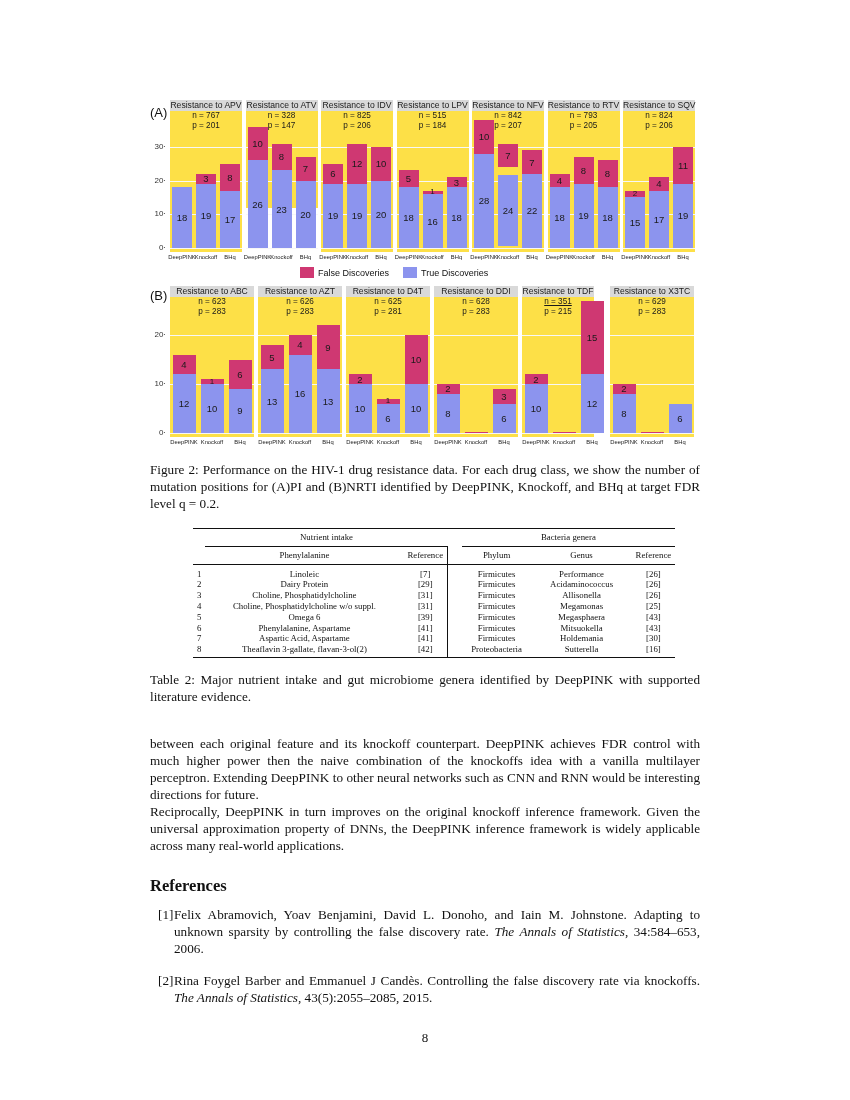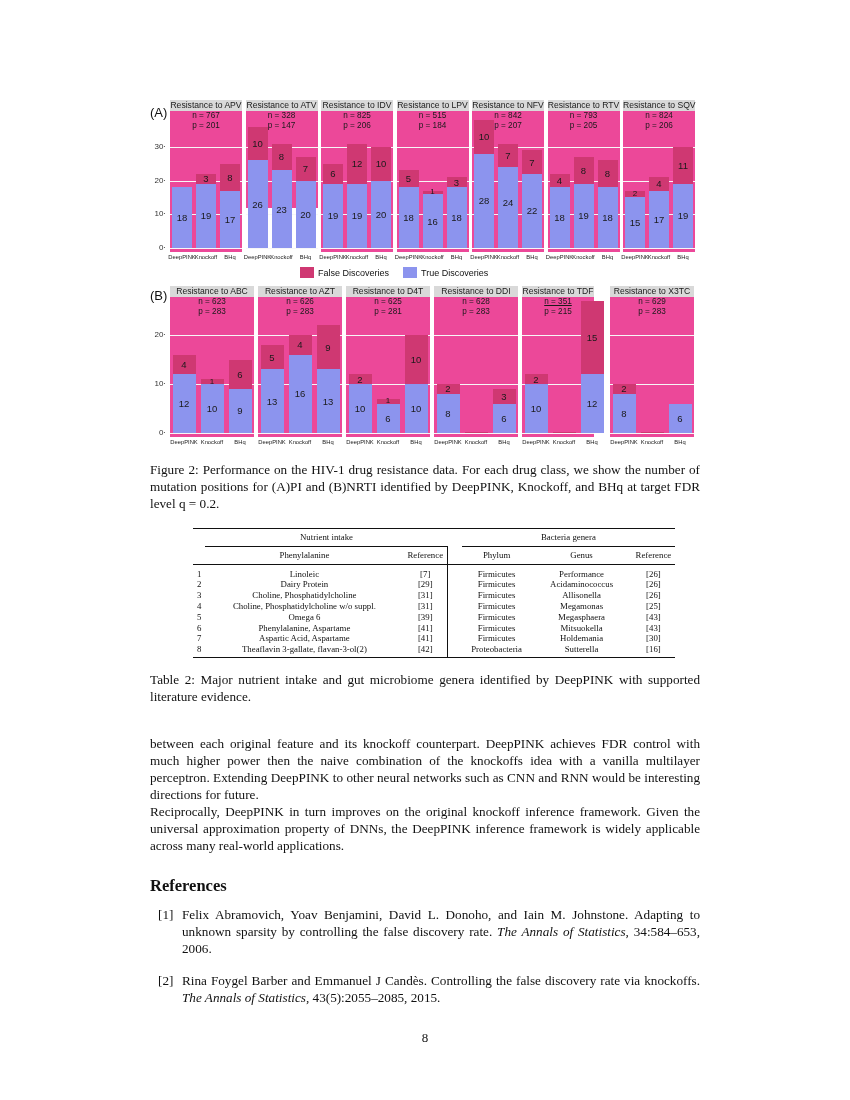--- a/index.html
+++ b/index.html
@@ -1,38 +1,38 @@
 <!DOCTYPE html>
 <html><head>
 <meta charset="utf-8">
 <style>
   html, body { margin:0; padding:0; background:#ffffff; }
   body { width:850px; height:1100px; position:relative; overflow:hidden; font-family:"Liberation Serif", serif; color:#111; }
   .fig { position:absolute; left:145px; top:95px; width:560px; height:355px; }
-  .panel { position:absolute; background:#ec4899; }
+  .panel { position:absolute; background:#fde047; }
   .strip { position:absolute; left:0; right:0; top:0; height:11px; background:#d9d9d9; font-family:"Liberation Sans", sans-serif; font-size:8.6px; text-align:center; line-height:11px; color:#1a1a1a; white-space:nowrap; }
   .np { position:absolute; left:0; right:0; font-family:"Liberation Sans", sans-serif; font-size:8.2px; text-align:center; color:#1a1a1a; line-height:10px; }
   .gridline { position:absolute; left:0; right:0; height:1px; background:#f7f7f7; }
   .bar { position:absolute; }
   .seg { position:absolute; left:0; right:0; display:flex; align-items:center; justify-content:center; font-family:"Liberation Sans", sans-serif; font-size:9.5px; color:#1a1a1a; }
   .seg.tp { background:#8c94ee; }
   .seg.fp { background:#cf3872; }
   .xl { position:absolute; font-family:"Liberation Sans", sans-serif; font-size:5.8px; color:#222; white-space:nowrap; transform:translateX(-50%); }
   .yl { position:absolute; font-family:"Liberation Sans", sans-serif; font-size:8px; color:#333; text-align:right; width:20px; }
   .plabel { position:absolute; font-family:"Liberation Sans", sans-serif; font-size:13px; color:#111; }
   .legend { position:absolute; font-family:"Liberation Sans", sans-serif; font-size:9px; color:#111; display:flex; align-items:center; }
   .sw { display:inline-block; width:14px; height:11px; margin-right:4px; }
   .caption { position:absolute; left:150px; width:550px; font-size:13.2px; line-height:17px; text-align:justify; }
   table.t2 { position:absolute; left:193px; top:528px; border-collapse:collapse; font-size:8.8px; font-family:"Liberation Serif", serif; }
   table.t2 td { padding:0 4px; line-height:10.8px; text-align:center; white-space:nowrap; }
   .para { position:absolute; left:150px; width:550px; font-size:13.2px; line-height:17px; text-align:justify; }
   .refs-h { position:absolute; left:150px; top:876px; font-size:16.5px; font-weight:bold; }
   .ref { position:absolute; left:150px; width:550px; font-size:13.2px; line-height:17px; }
   .ref .num { position:absolute; left:8px; top:0; }
-  .ref .txt { margin-left:32px; text-align:justify; display:block; }
+  .ref .txt { margin-left:24px; text-align:justify; display:block; }
   .pagenum { position:absolute; left:0; right:0; top:1030px; text-align:center; font-size:13px; }
 </style>
 </head>
 <body>
 
 <div class="fig">
   <div class="plabel" style="left:5px; top:10px;">(A)</div>
   <div id="panelA">
       <div class="yl" style="left: 1px; top: 148px;">0·</div>
       <div class="yl" style="left: 1px; top: 114.3px;">10·</div>
@@ -142,21 +142,21 @@
         <div class="gridline" style="top: 80.6px;"></div>
         <div class="gridline" style="top: 46.9px;"></div>
         <div class="strip">Resistance to NFV</div>
         <div class="np" style="top: 11px;">n = 842</div>
         <div class="np" style="top: 21px;">p = 207</div>
         <div class="bar" style="left: 2px; width: 20px; top: 0px; height: 148px;">
           <div class="seg tp" style="top: 53.64px; height: 94.36px;">28</div>
           <div class="seg fp" style="top: 19.94px; height: 33.7px;">10</div>
         </div>
         <div class="bar" style="left: 26px; width: 20px; top: 0px; height: 148px;">
-          <div class="seg tp" style="top: 56px; height: 92px;">24</div>
+          <div class="seg tp" style="top: 75px; height: 71px;">24</div>
           <div class="seg fp" style="top: 43.53px; height: 23.59px;">7</div>
         </div>
         <div class="bar" style="left: 50px; width: 20px; top: 0px; height: 148px;">
           <div class="seg tp" style="top: 73.86px; height: 74.14px;">22</div>
           <div class="seg fp" style="top: 50.27px; height: 23.59px;">7</div>
         </div>
       </div>
       <div class="xl" style="left: 414.5px; top: 159px;">DeepPINK</div>
       <div class="xl" style="left: 438.5px; top: 159px;">Knockoff</div>
       <div class="xl" style="left: 462.5px; top: 159px;">BHq</div>

